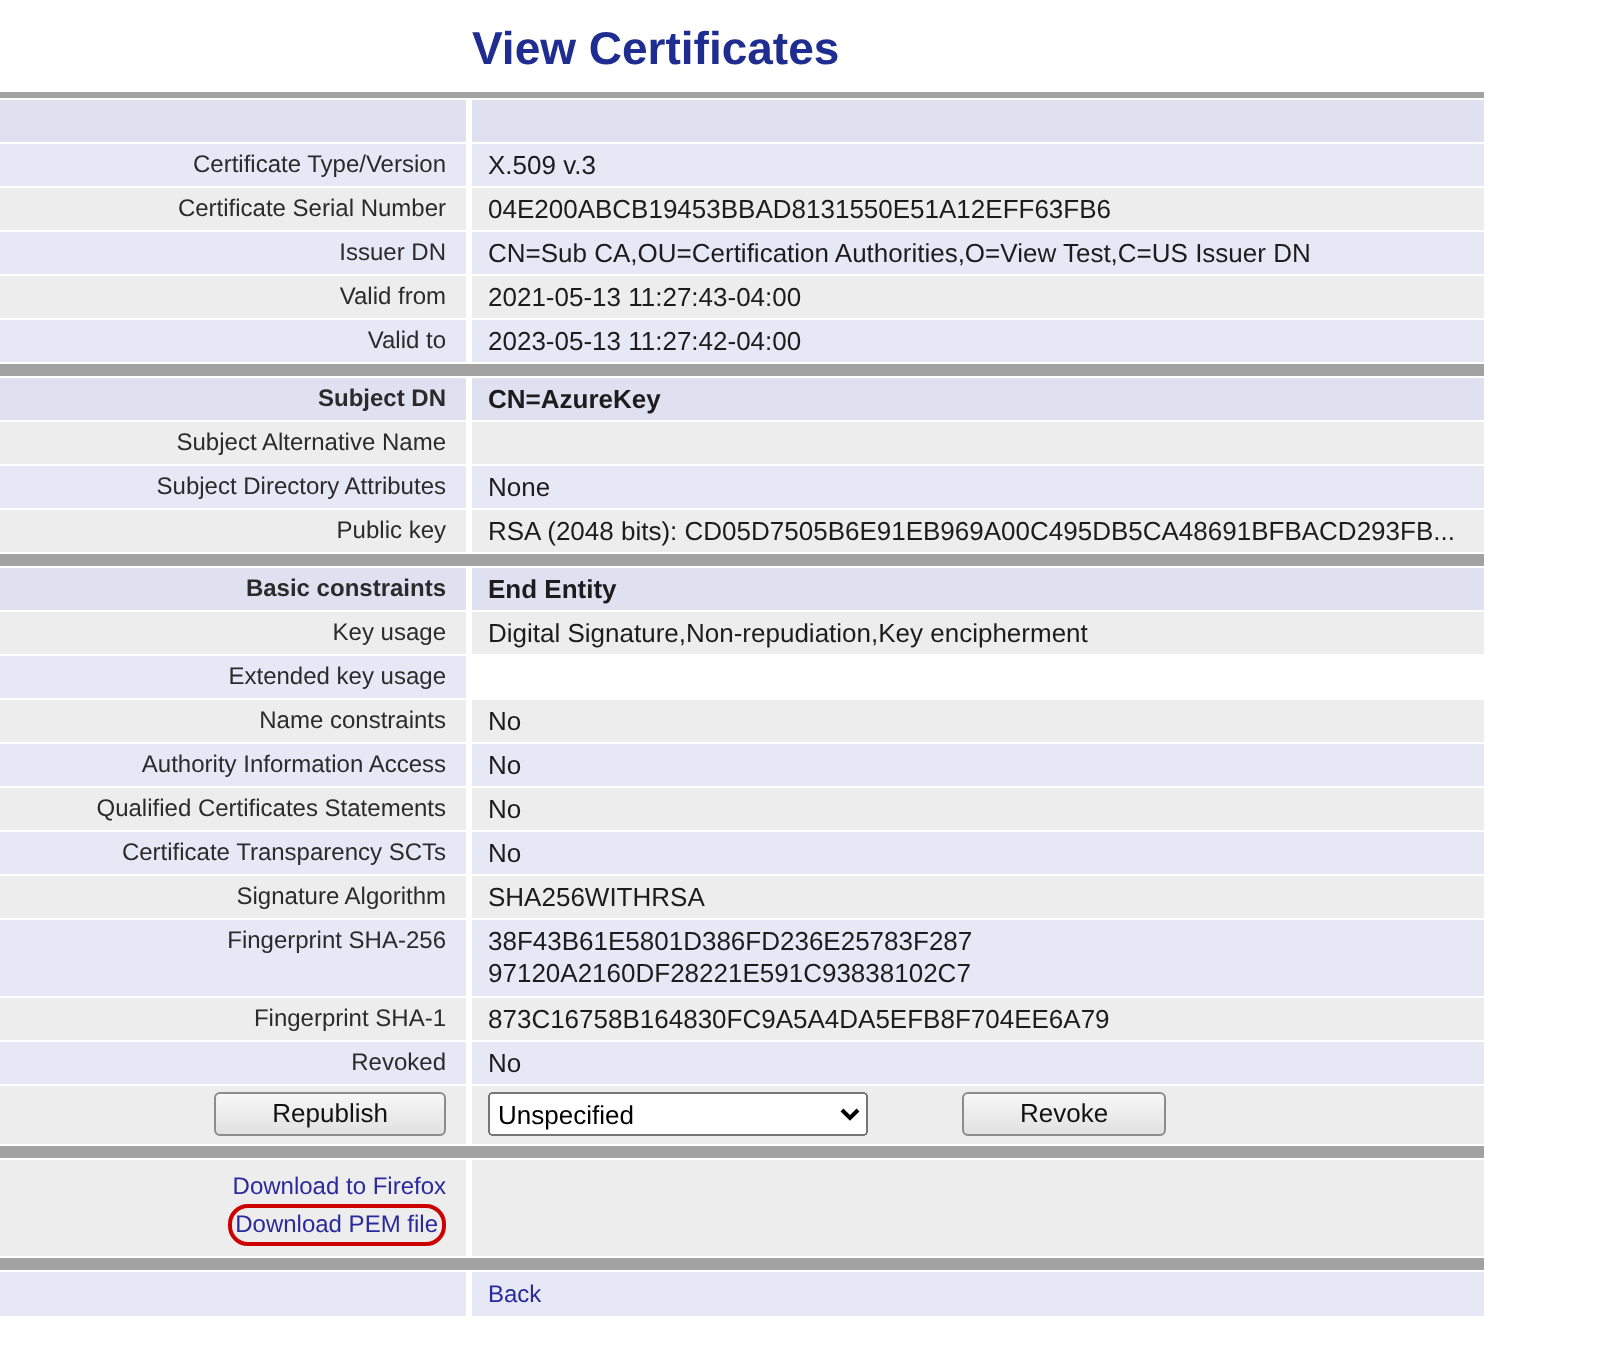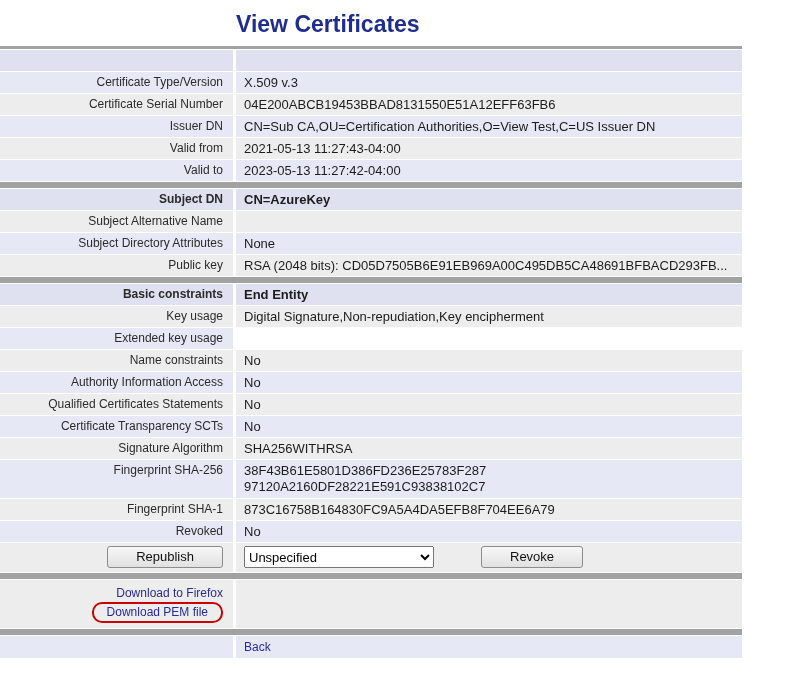--- a/index.html
+++ b/index.html
@@ -75,21 +75,21 @@
     font-family: inherit;
     font-size: 13px;
     cursor: pointer;
   }
   .downloads-cell { text-align: right; padding-top: 5px; padding-bottom: 5px; }
   .downloads-cell .link { display: block; }
   .pem-highlight {
     display: inline-block;
     border: 2px solid var(--highlight, #cc0000);
     border-radius: 10px;
-    padding: 0 13px 1px;
+    padding: 0 2px 1px;
     margin-top: 1px;
   }
   .row-fp .cell.value div { line-height: 16px; }
 </style>
 </head>
 <body>
 
 <div>
 
   <div class="title">View Certificates</div>

